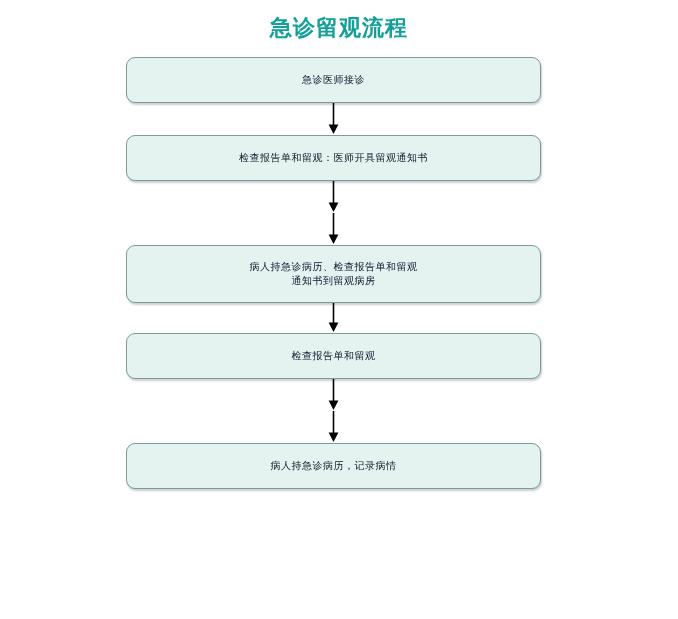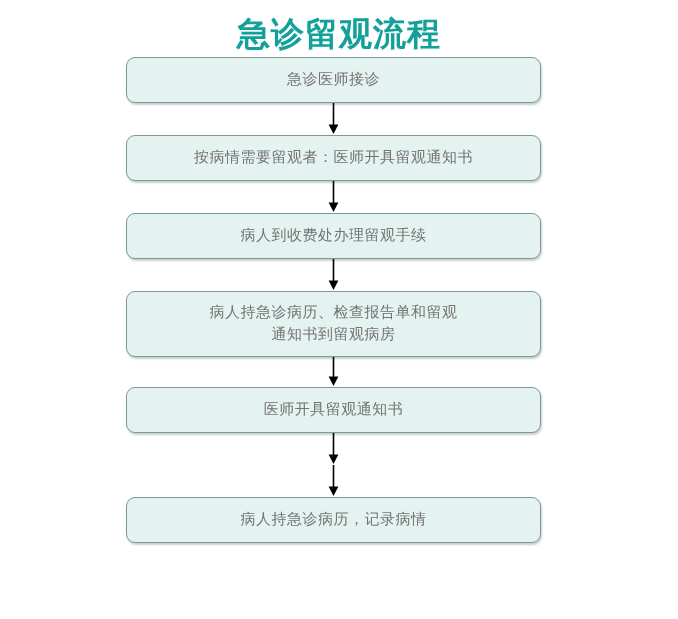--- a/index.html
+++ b/index.html
@@ -23,21 +23,21 @@
     box-sizing: border-box;
   }
 
   
   #chart-title {
     position: absolute;
     top: 16px;
     left: 0;
     width: 678px;
     text-align: center;
-    font-size: 33px;
+    font-size: 22px;
     font-weight: bold;
     letter-spacing: 1px;
     color: #12a099;
     text-shadow: 1px 1px 0 rgba(255,255,255,0.9),
                  0 1px 1px rgba(120,170,168,0.45);
     line-height: 1.1;
     white-space: nowrap;
   }
 
   
@@ -63,26 +63,26 @@
     display: flex;
     align-items: center;
     justify-content: center;
     text-align: center;
   }
 
   .flow-box.h-single {
     height: 46px;
   }
   .flow-box.h-double {
-    height: 66px;
+    height: 58px;
   }
 
   .flow-box-label {
-    font-size: 15px;
-    color: #737373;
+    font-size: 10px;
+    color: #0f172a;
     line-height: 1.45;
     padding: 0 14px;
     letter-spacing: 0.5px;
     white-space: pre-line;
     font-family: Liberation Serif, serif;
   }
 
   
   .flow-connector {
     position: relative;
@@ -118,36 +118,31 @@
 
     <div class="flow-connector gap-md">
       <svg class="connector-svg" viewBox="0 0 415 32" preserveAspectRatio="none">
         <line x1="207.5" y1="0" x2="207.5" y2="23" stroke="#000000" stroke-width="1.6"></line>
         <polygon points="207.5,31 202.6,21.5 212.4,21.5" fill="#000000"></polygon>
       </svg>
     </div>
 
     <div class="flow-step">
       <div class="flow-box h-single">
-        <span class="flow-box-label">按病情需要留观者：医师开具留观通知书</span>
+        <span class="flow-box-label">检查报告单和留观：医师开具留观通知书</span>
       </div>
     </div>
 
     <div class="flow-connector gap-md">
       <svg class="connector-svg" viewBox="0 0 415 32" preserveAspectRatio="none">
         <line x1="207.5" y1="0" x2="207.5" y2="23" stroke="#000000" stroke-width="1.6"></line>
         <polygon points="207.5,31 202.6,21.5 212.4,21.5" fill="#000000"></polygon>
       </svg>
     </div>
 
-    <div class="flow-step">
-      <div class="flow-box h-single">
-        <span class="flow-box-label">病人到收费处办理留观手续</span>
-      </div>
-    </div>
 
     <div class="flow-connector gap-md">
       <svg class="connector-svg" viewBox="0 0 415 32" preserveAspectRatio="none">
         <line x1="207.5" y1="0" x2="207.5" y2="23" stroke="#000000" stroke-width="1.6"></line>
         <polygon points="207.5,31 202.6,21.5 212.4,21.5" fill="#000000"></polygon>
       </svg>
     </div>
 
     <div class="flow-step">
       <div class="flow-box h-double">
@@ -158,21 +153,21 @@
 
     <div class="flow-connector gap-sm">
       <svg class="connector-svg" viewBox="0 0 415 30" preserveAspectRatio="none">
         <line x1="207.5" y1="0" x2="207.5" y2="21" stroke="#000000" stroke-width="1.6"></line>
         <polygon points="207.5,29 202.6,19.5 212.4,19.5" fill="#000000"></polygon>
       </svg>
     </div>
 
     <div class="flow-step">
       <div class="flow-box h-single">
-        <span class="flow-box-label">医师开具留观通知书</span>
+        <span class="flow-box-label">检查报告单和留观</span>
       </div>
     </div>
 
     <div class="flow-connector gap-md">
       <svg class="connector-svg" viewBox="0 0 415 32" preserveAspectRatio="none">
         <line x1="207.5" y1="0" x2="207.5" y2="23" stroke="#000000" stroke-width="1.6"></line>
         <polygon points="207.5,31 202.6,21.5 212.4,21.5" fill="#000000"></polygon>
       </svg>
     </div>
 

